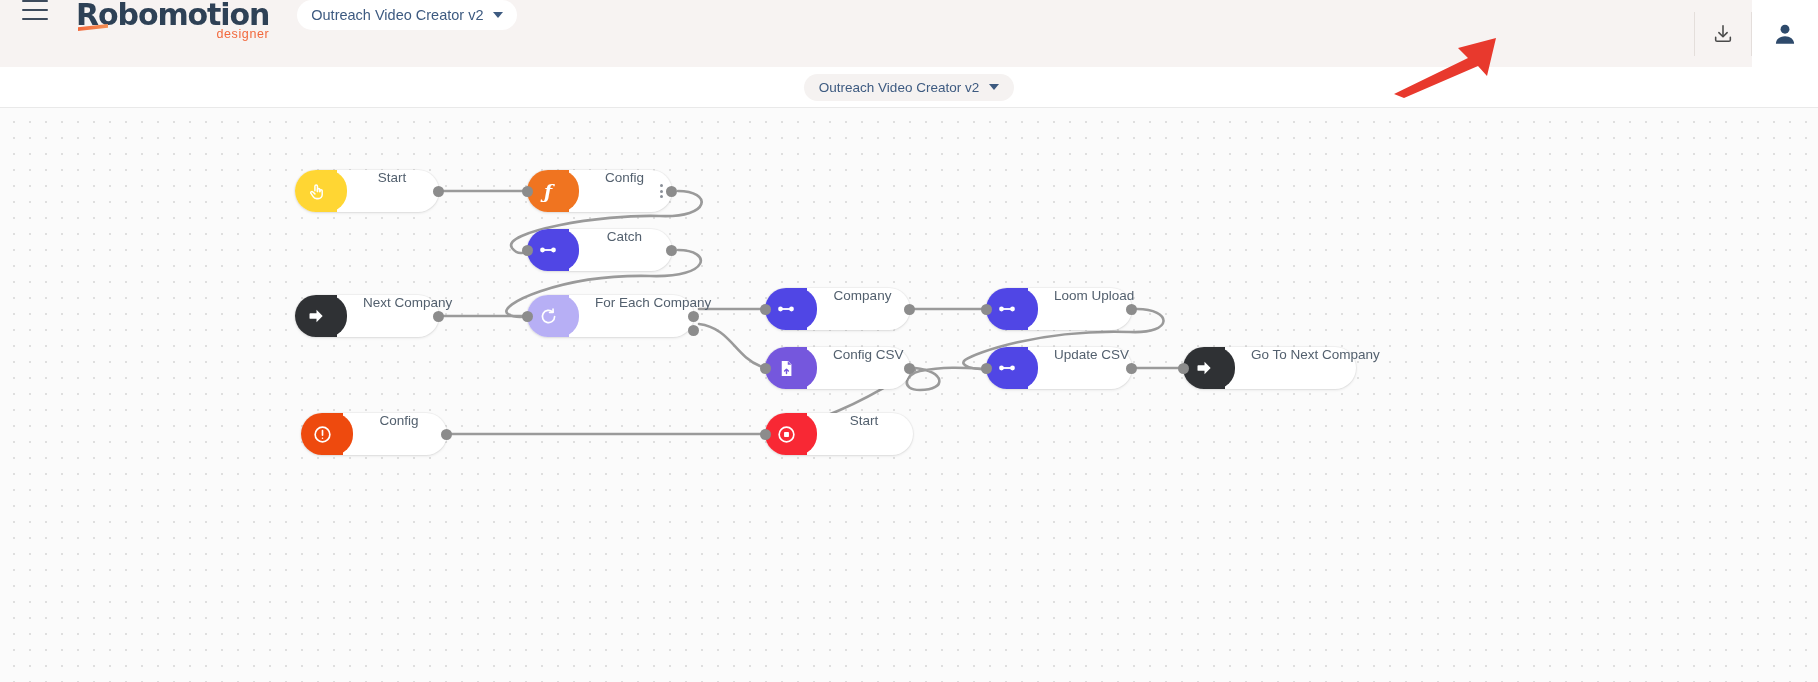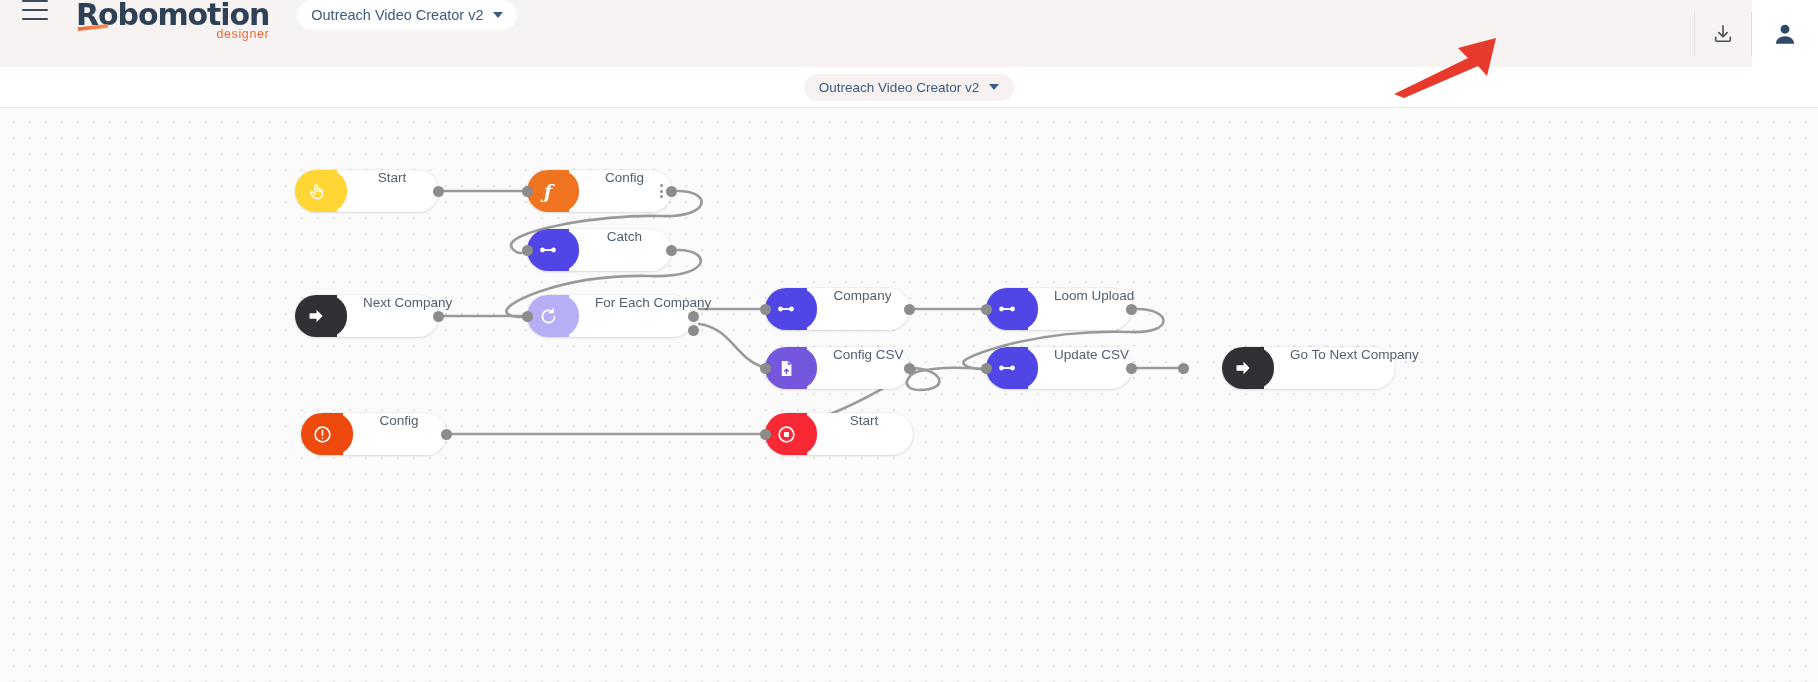--- a/index.html
+++ b/index.html
@@ -327,21 +327,21 @@
                 <circle cx="6" cy="12" r="2.6" fill="#fff"></circle>
                 <circle cx="18" cy="12" r="2.6" fill="#fff"></circle>
                 <rect x="6" y="11" width="12" height="2" fill="#fff"></rect>
               </svg>
             </span>
           </div>
           <div class="label">Update CSV</div>
         </div>
         <div class="port" style="left: 981px; top: 255px;"></div>
         <div class="port" style="left: 1126px; top: 255px;"></div>
-        <div class="node" style="left: 1222px; top: 239px; width: 173px;">
+        <div class="node" style="left: 1183px; top: 239px; width: 173px;">
           <div class="cap" style="background: rgb(47, 49, 52);">
             <span class="cap-icon">
               <svg width="20" height="20" viewBox="0 0 24 24" fill="#fff">
                 <path d="M12.6 4.6 20 12l-7.4 7.4v-4.1H5.2a1 1 0 0 1-1-1V9.7a1 1 0 0 1 1-1h7.4z"></path>
               </svg>
             </span>
           </div>
           <div class="label">Go To Next Company</div>
         </div>
         <div class="port" style="left: 1178px; top: 255px;"></div>

